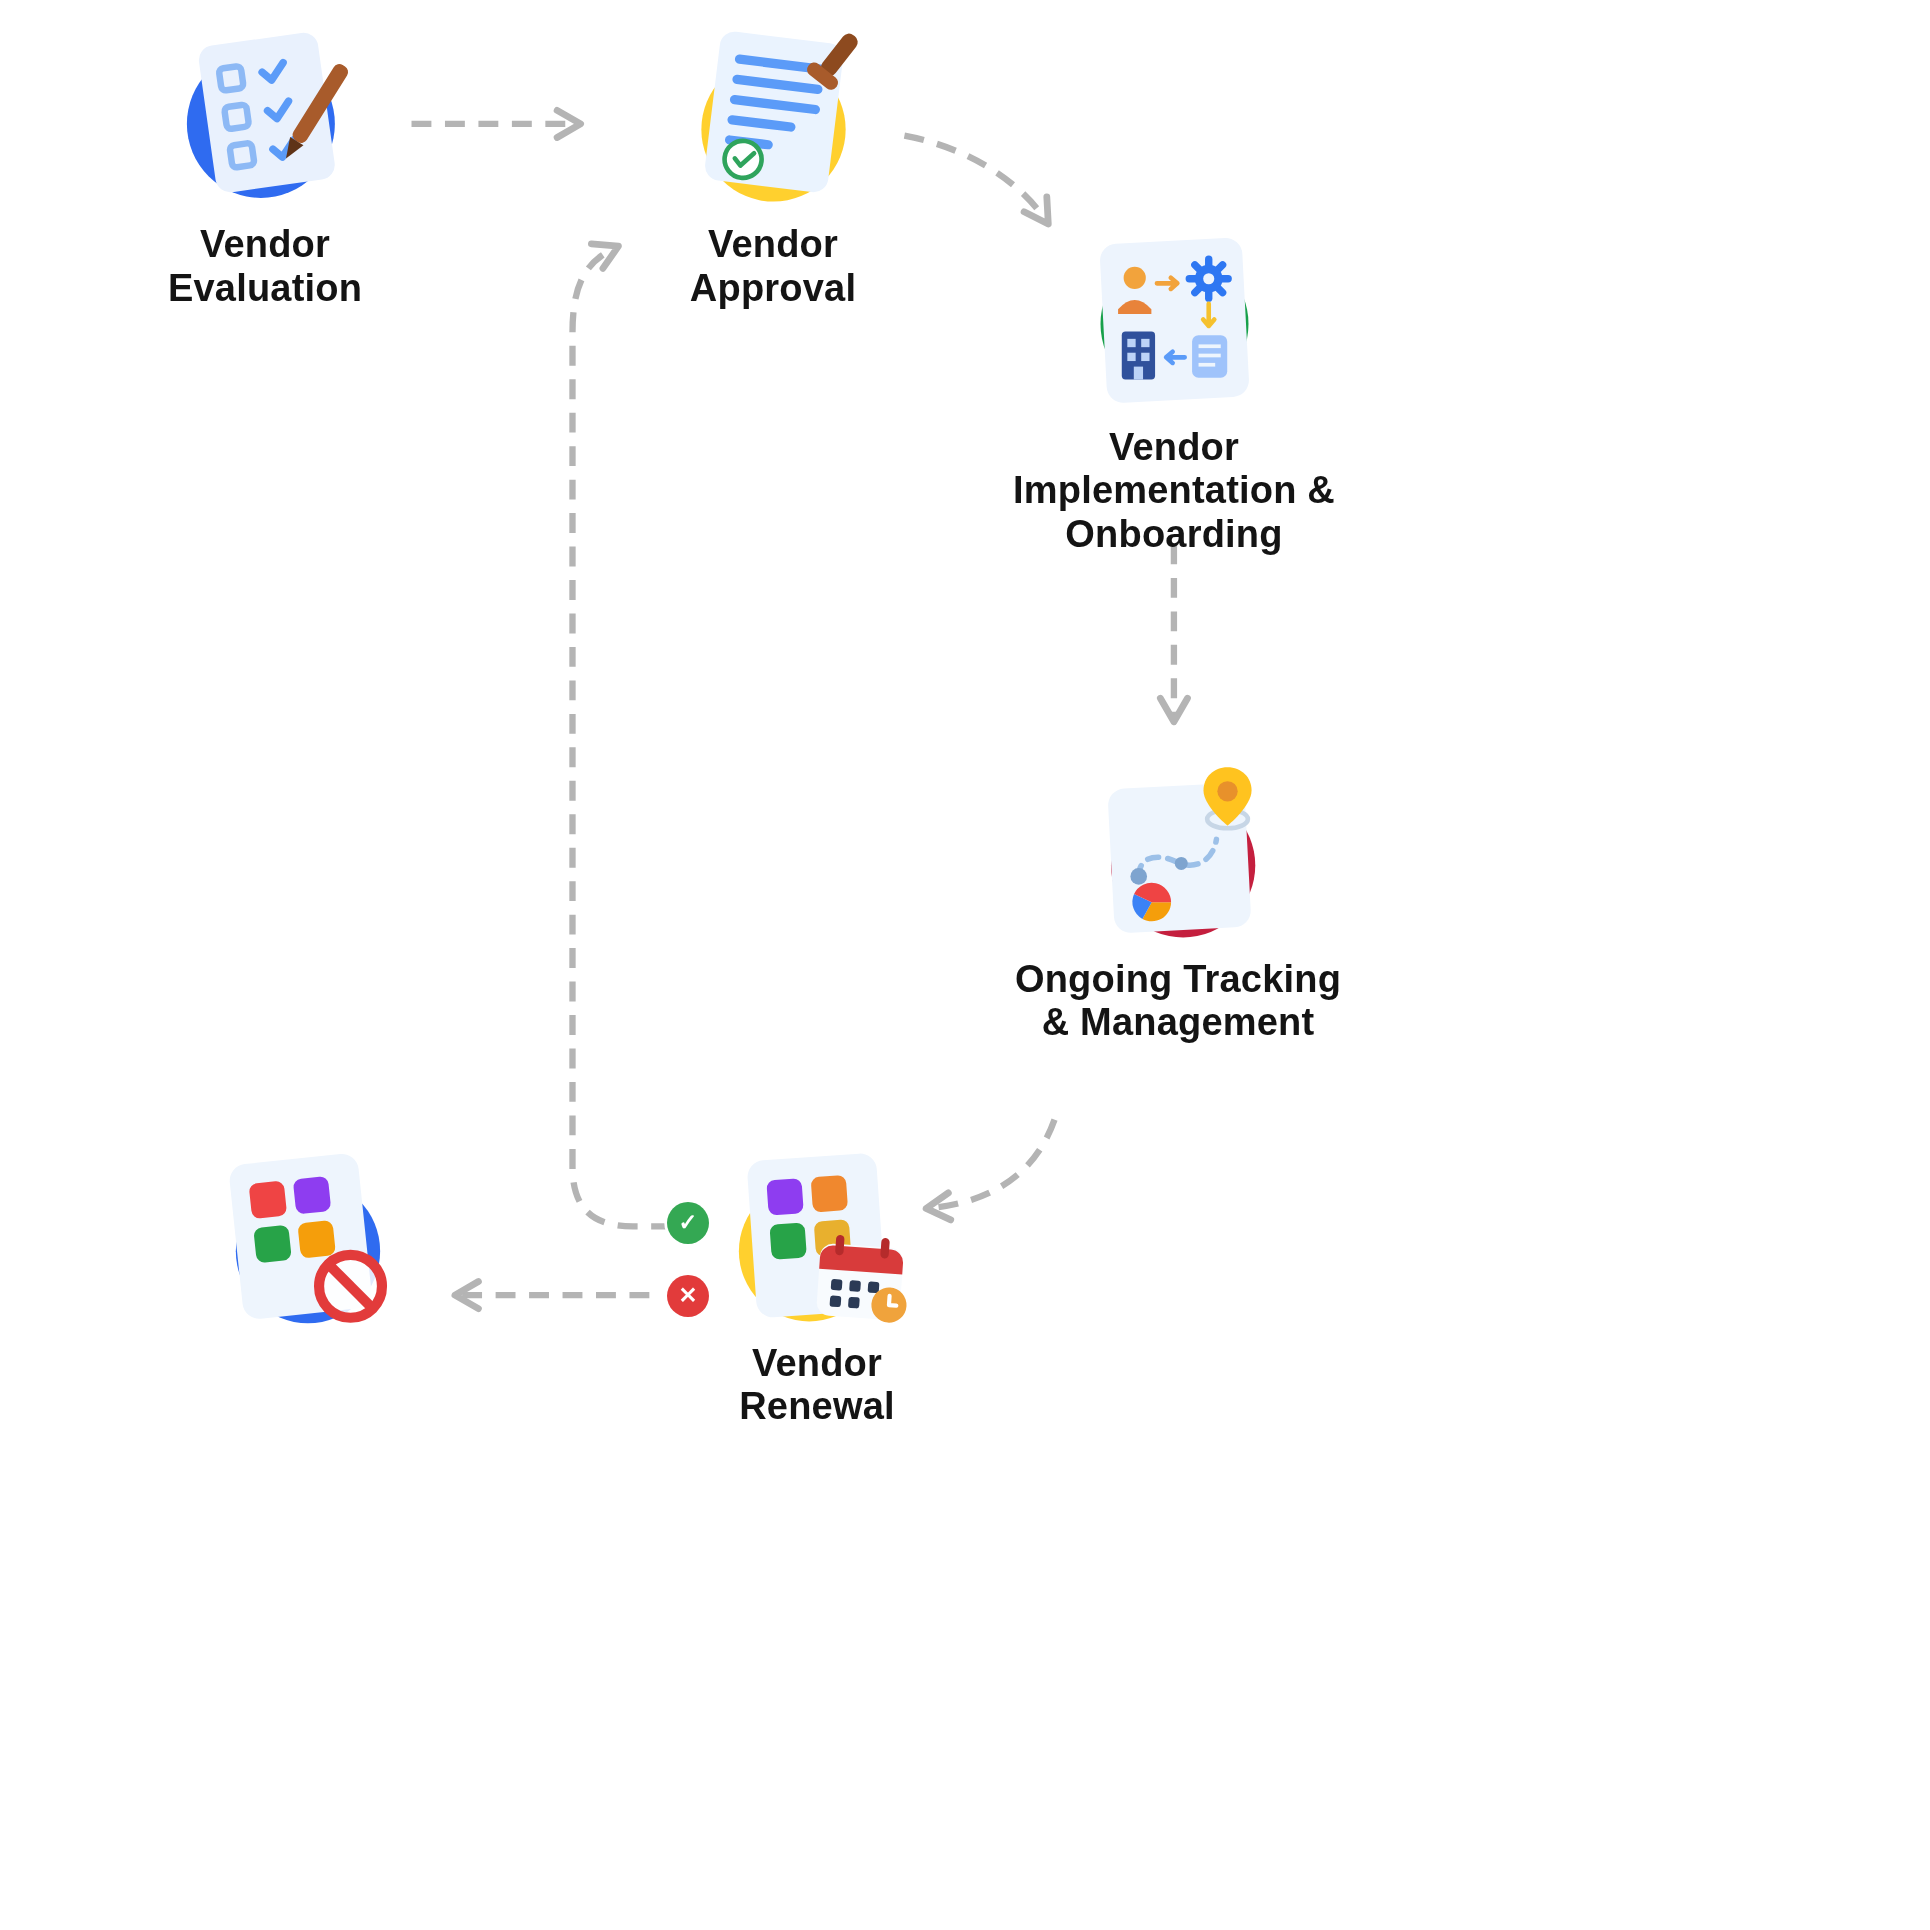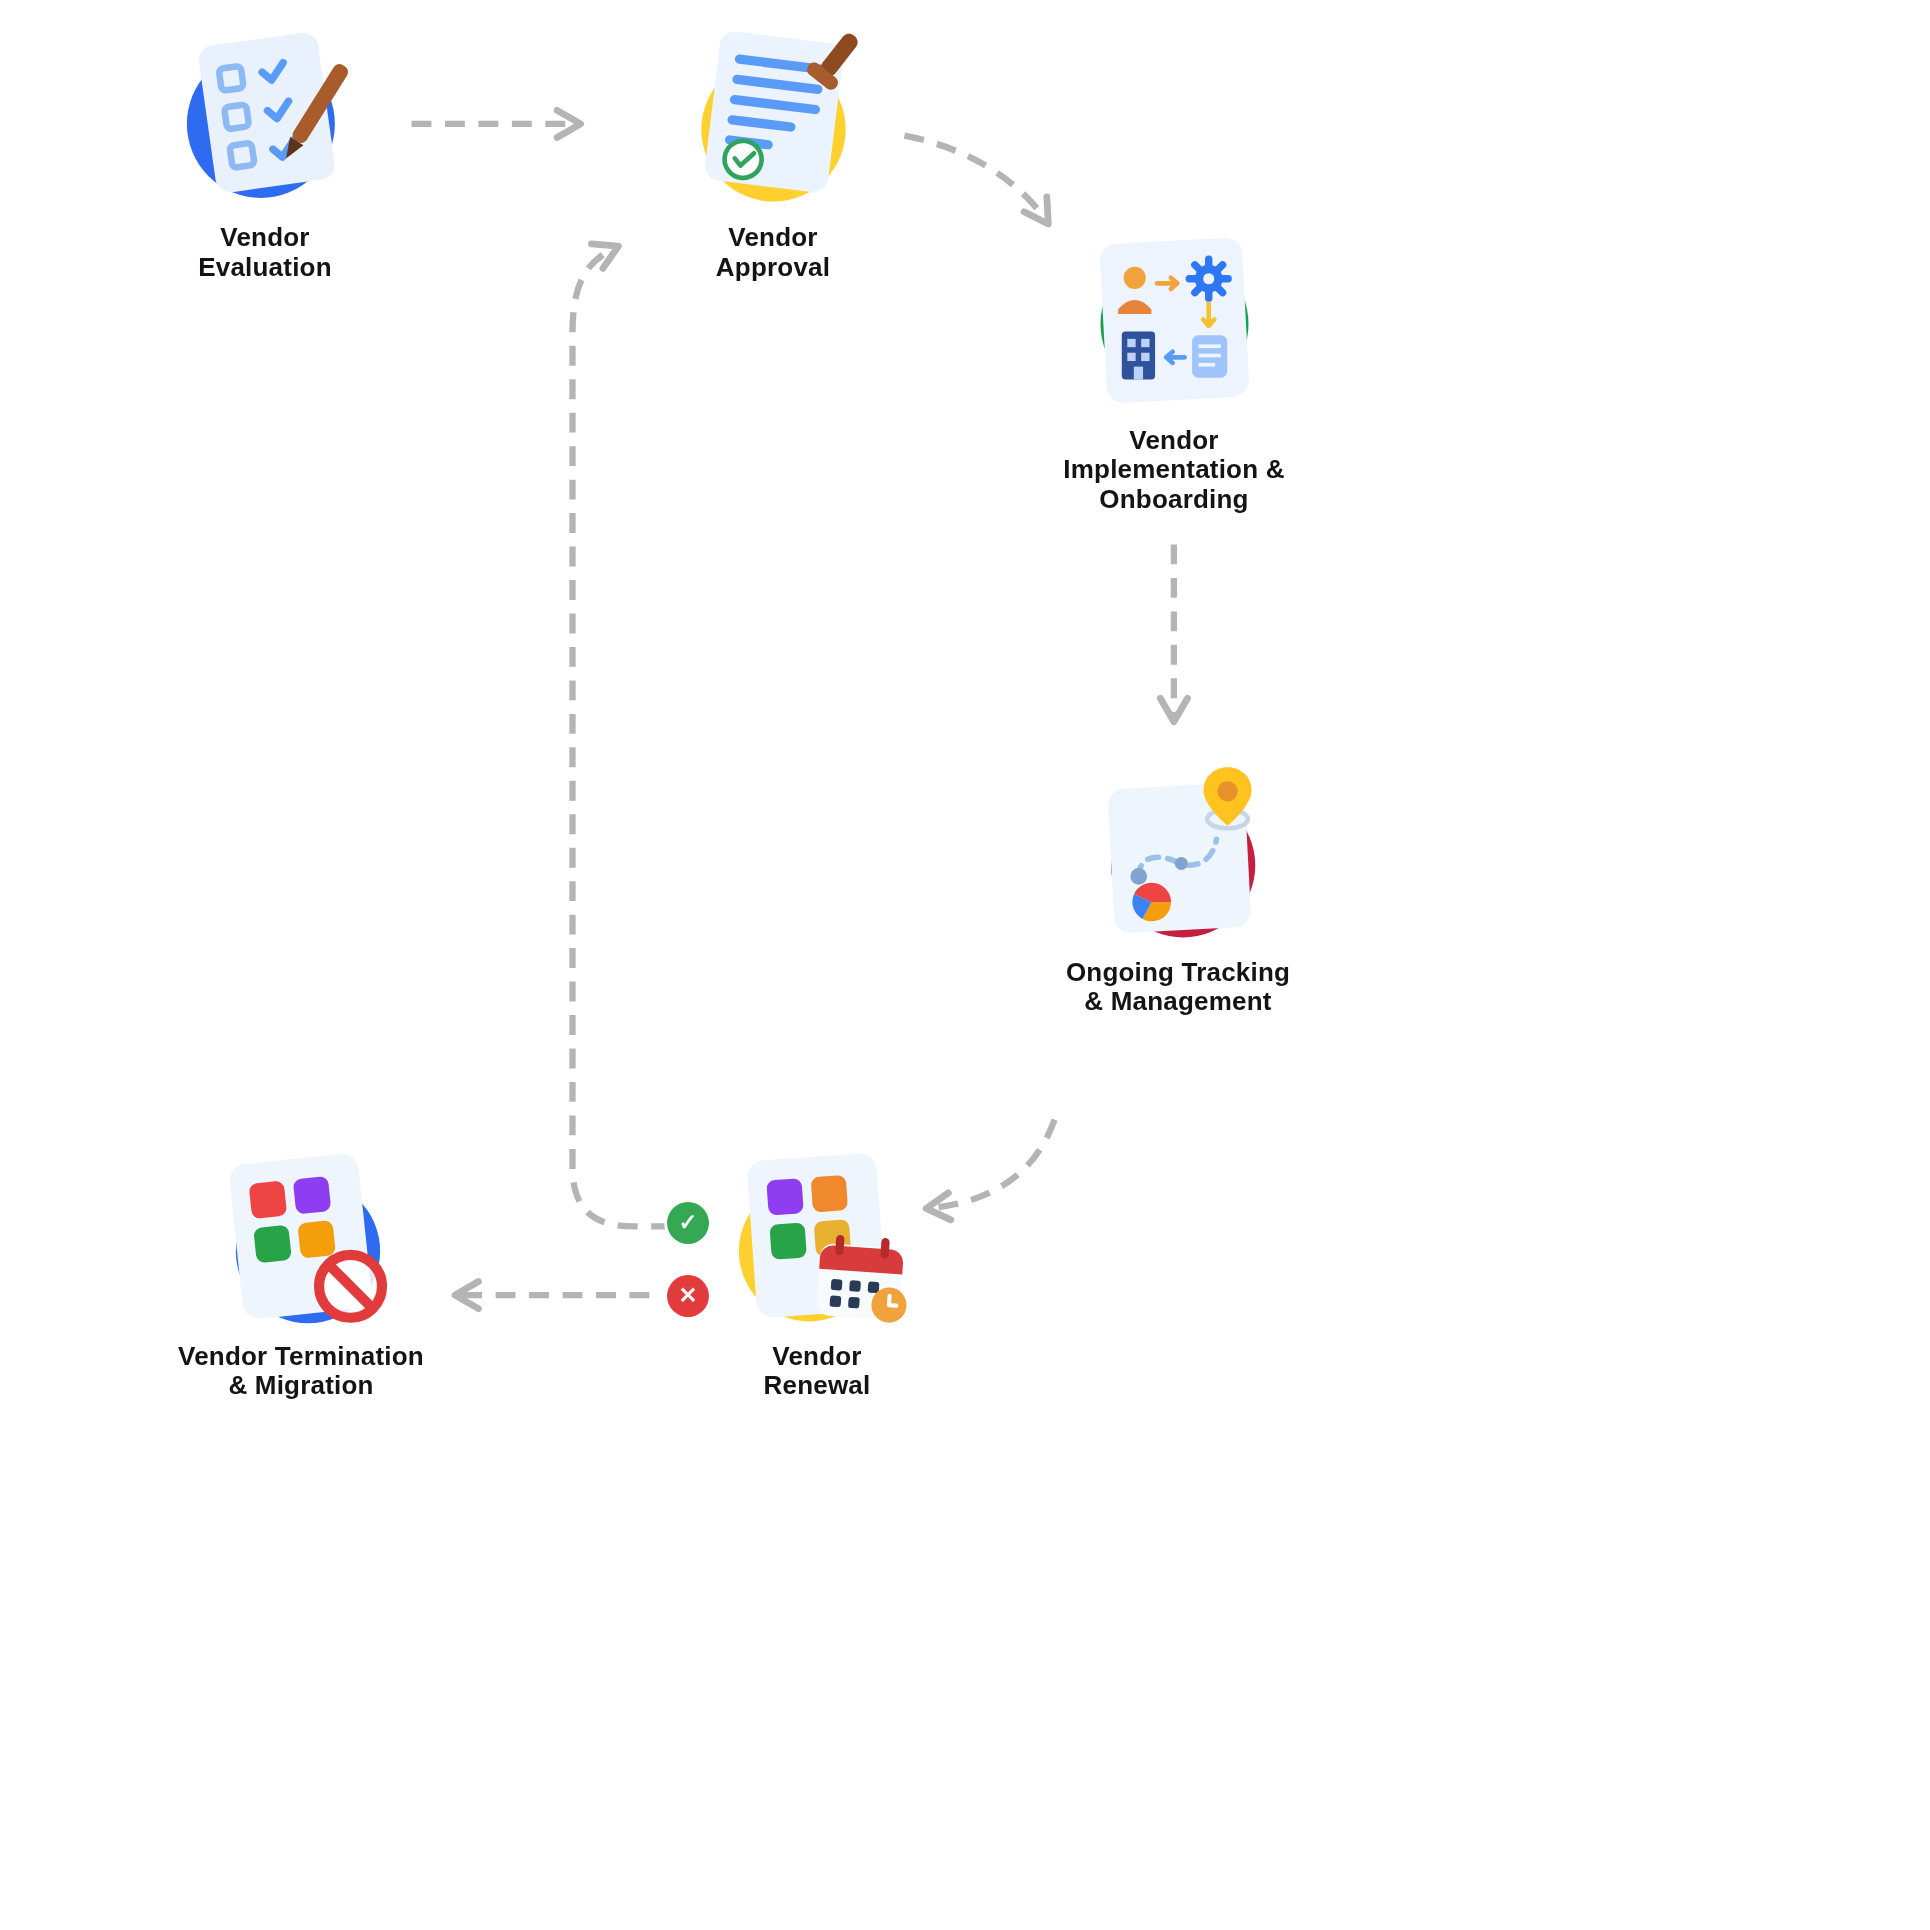--- a/index.html
+++ b/index.html
@@ -5,21 +5,21 @@
   * { margin:0; padding:0; box-sizing:border-box; }
   html,body { background:#ffffff; }
   body { font-family:"Liberation Sans", sans-serif; }
   #canvas { position:relative; width:1930px; height:1930px; background:#ffffff; overflow:hidden; }
   .arrows { position:absolute; left:0; top:0; width:1930px; height:1930px; }
   .node { position:absolute; display:flex; flex-direction:column; align-items:center; width:470px; }
   .node-icon { width:213px; height:185px; }
   .node-icon svg { width:100%; height:100%; overflow:visible; }
   .node-label {
     margin-top:14.5px;
-    font-size:26px;
+    font-size:38px;
     font-weight:700;
     color:#141414;
     text-align:center;
     white-space:pre-line;
     line-height:1.15;
     letter-spacing:0.2px;
   }
   .badge {
     position:absolute; width:42px; height:42px; border-radius:50%;
     display:flex; align-items:center; justify-content:center;
@@ -220,21 +220,19 @@
           <rect x="64" y="88" width="38" height="38" rx="9" fill="#27a348"></rect>
           <rect x="112" y="88" width="38" height="38" rx="9" fill="#f59e0b"></rect>
         </g>
 
         <g>
           <circle cx="168" cy="156" r="34" fill="rgba(255,255,255,0.85)" stroke="#e23b3b" stroke-width="11"></circle>
           <line x1="145" y1="133" x2="191" y2="179" stroke="#e23b3b" stroke-width="11"></line>
         </g>
       </svg>
     </div>
-    <div class="node-label">Vendor Termination
-&amp; Migration</div>
   </div>
 
   <div class="badge approve">✓</div>
   <div class="badge reject">✕</div>
 
 </div>
 
 
 </body></html>

